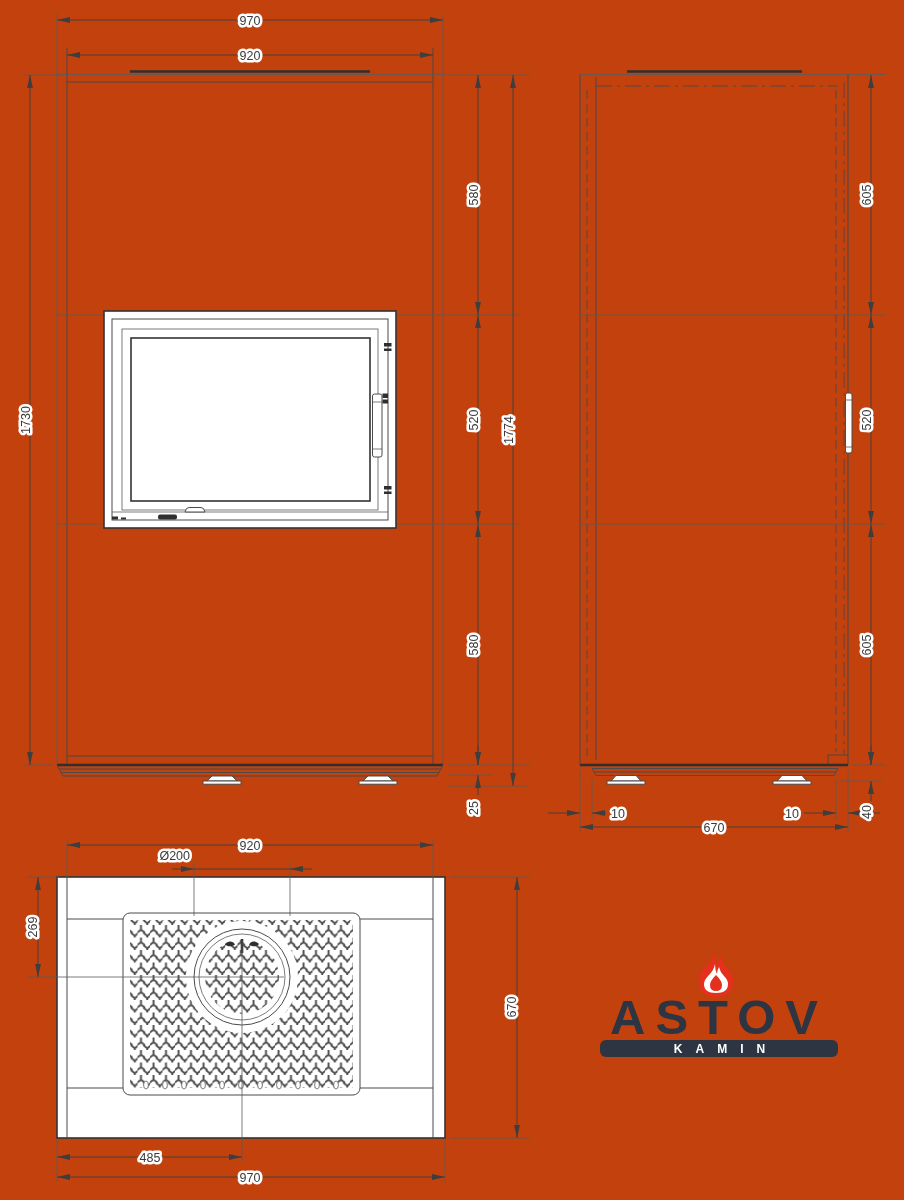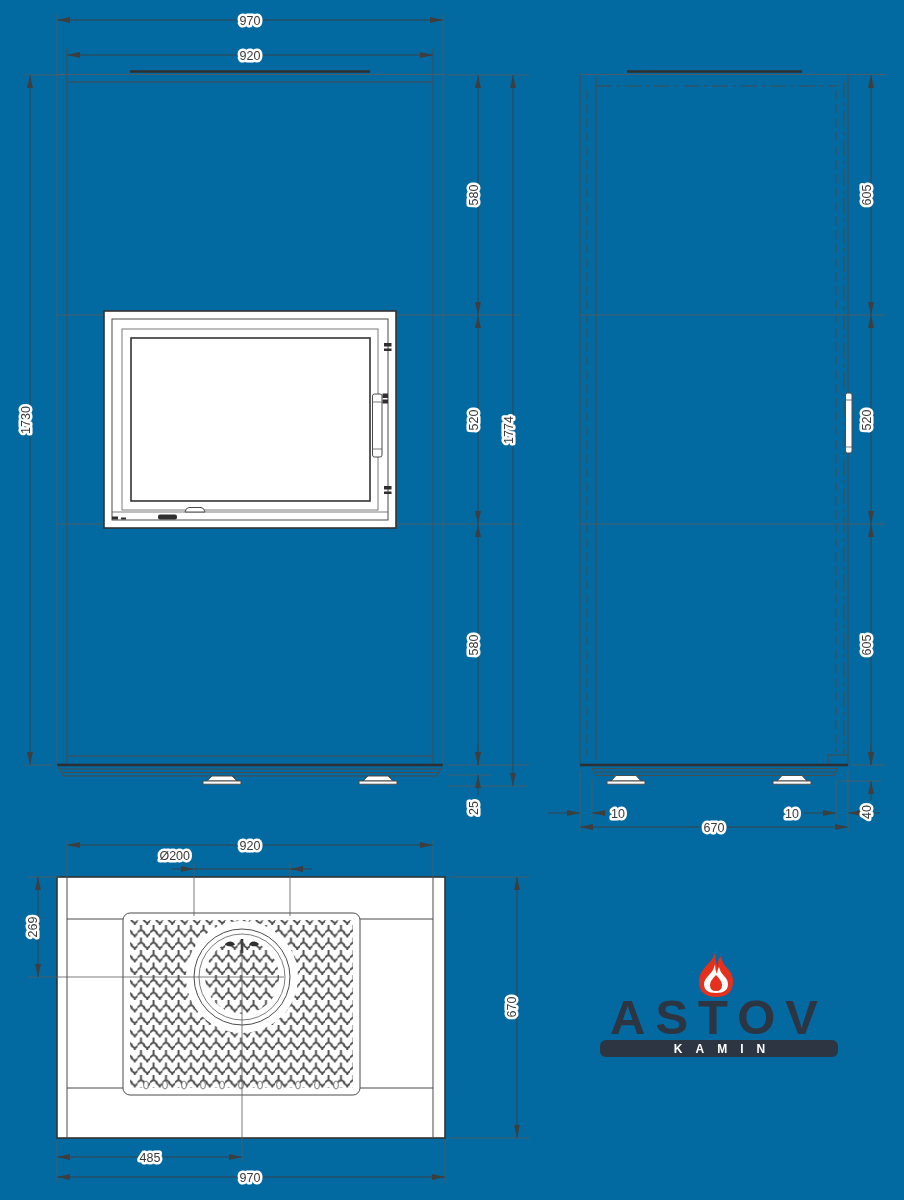--- a/index.html
+++ b/index.html
@@ -1,16 +1,16 @@
 <!DOCTYPE html>
 <html><head>
 <meta charset="utf-8">
 <style>
   html,body{margin:0;padding:0;background:#ffffff;}
-  .canvas{position:relative;width:904px;height:1200px;background:#0369a1;overflow:hidden;
+  .canvas{position:relative;width:904px;height:1200px;background:#c2410c;overflow:hidden;
           font-family:"Liberation Sans", sans-serif;}
   svg{display:block;}
   .ln{stroke:#4b4b4b;stroke-width:1;fill:none;}
   .thin{stroke:#5a5a5a;stroke-width:0.8;fill:none;}
   .thick{stroke:#2f2f2f;stroke-width:2.4;fill:none;}
   .med{stroke:#333;stroke-width:1.6;fill:none;}
   .dimln{stroke:#3e3e3e;stroke-width:0.9;fill:none;}
   .dash{stroke:#4b4b4b;stroke-width:0.9;fill:none;stroke-dasharray:9 5;}
   .dashdot{stroke:#4b4b4b;stroke-width:0.9;fill:none;stroke-dasharray:16 5 3 5;}
   .dim{font-family:"Liberation Sans", sans-serif;font-size:12.5px;fill:#3a3a3a;

